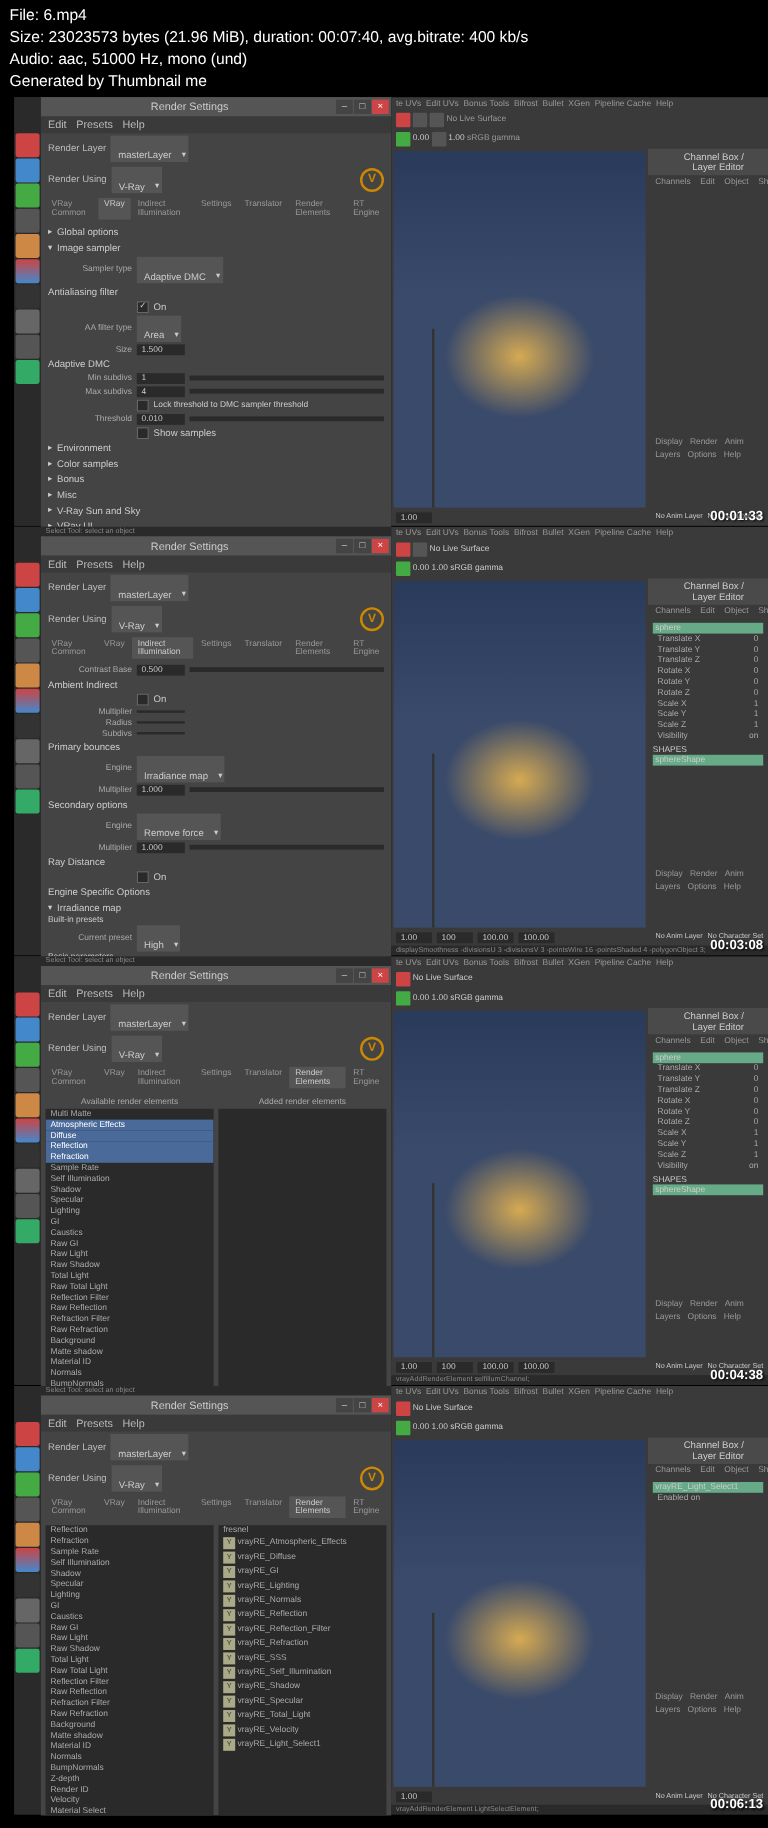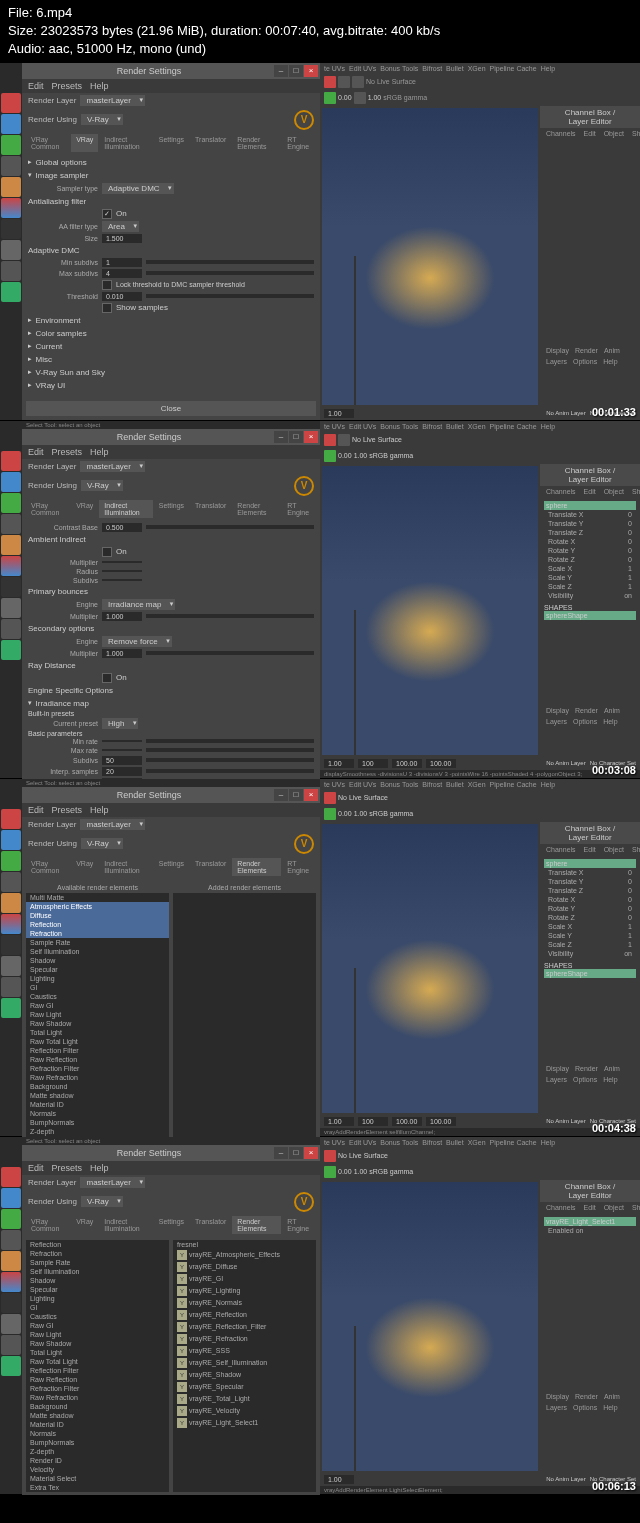--- a/index.html
+++ b/index.html
@@ -1,33 +1,33 @@
 <!DOCTYPE html>
 <html><head>
 <meta charset="utf-8">
 <style>
 * { margin: 0; padding: 0; box-sizing: border-box; font-family: Arial, sans-serif; }
 body { background: #000; color: #ccc; width: 640px; }
 .header { background: #000; color: #fff; padding: 4px 8px; font-size: 13px; line-height: 1.4; }
 .thumb-grid { display: flex; flex-direction: column; }
-.thumb-row { display: flex; position: relative; height: 358px; border-bottom: 1px solid #000; }
+.thumb-row { display: flex; position: relative; height: 358px; border-bottom: 1px solid #000; margin-left: 12px; }
 .left-panel { width: 320px; background: #3a3a3a; display: flex; flex-direction: column; }
 .right-panel { width: 320px; background: #3a3a3a; display: flex; flex-direction: column; position: relative; }
 .timestamp { position: absolute; bottom: 2px; right: 4px; color: #fff; font-size: 11px; font-weight: bold; text-shadow: 1px 1px 2px #000; z-index: 10; }
 .titlebar { background: #555; display: flex; align-items: center; justify-content: space-between; height: 16px; padding: 0 2px; font-size: 9px; }
 .titlebar-center { flex: 1; text-align: center; color: #ccc; }
 .win-btns { display: flex; gap: 1px; }
 .win-btn { width: 14px; height: 12px; background: #444; font-size: 8px; text-align: center; line-height: 12px; }
 .win-close { background: #c44; color: #fff; }
 .menubar { display: flex; gap: 8px; padding: 2px 6px; font-size: 9px; background: #3a3a3a; color: #bbb; }
 .sidebar-left { position: absolute; left: 0; top: 0; width: 22px; background: #2a2a2a; display: flex; flex-direction: column; gap: 1px; padding-top: 30px; height: 100%; }
 .sidebar-icon { width: 20px; height: 20px; margin: 0 1px; border-radius: 2px; }
 .content-area { margin-left: 22px; flex: 1; background: #444; display: flex; flex-direction: column; font-size: 8px; }
 .dropdown-row { display: flex; align-items: center; gap: 4px; padding: 2px 6px; color: #bbb; }
-.dropdown { background: #555; padding: 1px 14px 1px 6px; font-size: 8px; color: #ccc; position: relative; }
+.dropdown { background: #555; padding: 12px 14px 1px 6px; font-size: 8px; color: #ccc; position: relative; }
 .dropdown::after { content: "▾"; position: absolute; right: 2px; font-size: 7px; }
 .vray-logo { width: 20px; height: 20px; border: 2px solid #c80; border-radius: 50%; margin-left: auto; display: flex; align-items: center; justify-content: center; color: #c80; font-size: 10px; font-weight: bold; }
 .tabs { display: flex; gap: 1px; padding: 2px 4px; font-size: 7px; color: #999; }
 .tab { padding: 2px 5px; cursor: pointer; }
 .tab.active { background: #555; color: #ccc; }
 .section { padding: 2px 6px; }
 .section-header { display: flex; align-items: center; gap: 4px; font-size: 8px; color: #ccc; padding: 2px 0; }
 .section-header::before { content: "▸"; font-size: 7px; }
 .section-header.open::before { content: "▾"; }
 .field-row { display: flex; align-items: center; gap: 4px; padding: 1px 0; font-size: 8px; }
@@ -37,21 +37,21 @@
 .checkbox.checked::after { content: "✓"; font-size: 7px; color: #ccc; display: block; line-height: 8px; text-align: center; }
 .slider { flex: 1; height: 4px; background: #2a2a2a; position: relative; }
 .btn { background: #555; padding: 2px 12px; text-align: center; font-size: 8px; color: #ccc; }
 .close-btn { background: #555; padding: 3px; text-align: center; font-size: 8px; margin: 4px; }
 .viewport { flex: 1; background: linear-gradient(180deg, #2a3a5a 0%, #3a4a6a 40%, #3a4a6a 100%); position: relative; margin: 2px; }
 .viewport-glow { position: absolute; bottom: 25%; left: 20%; width: 60%; height: 35%; background: radial-gradient(ellipse, rgba(230,180,80,0.9) 0%, rgba(230,180,80,0) 70%); }
 .viewport-pole { position: absolute; bottom: 0; left: 15%; width: 2px; height: 50%; background: #333; }
 .right-menubar { display: flex; gap: 4px; padding: 2px 4px; font-size: 7px; color: #999; flex-wrap: wrap; }
 .right-toolbar { display: flex; gap: 2px; padding: 2px 4px; align-items: center; }
 .small-icon { width: 12px; height: 12px; background: #555; border-radius: 1px; }
-.cbox-title { background: #4a4a4a; padding: 2px 20px; font-size: 8px; text-align: center; color: #ccc; }
+.cbox-title { background: #4a4a4a; padding: 2px 20px; font-size: 8px; text-align: right; color: #ccc; }
 .cbox-tabs { display: flex; gap: 8px; padding: 2px 6px; font-size: 7px; color: #999; }
 .cbox-content { flex: 1; background: #3a3a3a; padding: 4px; font-size: 7px; }
 .attr-row { display: flex; justify-content: space-between; padding: 1px 4px; font-size: 7px; color: #aaa; }
 .list-box { background: #2a2a2a; flex: 1; overflow: hidden; font-size: 7px; }
 .list-item { padding: 1px 4px; color: #aaa; }
 .list-item.highlight { background: #4a6a9a; color: #fff; }
 .dual-list { display: flex; gap: 4px; padding: 4px; flex: 1; }
 .list-col { flex: 1; display: flex; flex-direction: column; }
 .list-header { font-size: 7px; color: #aaa; text-align: center; padding: 2px; }
 .y-badge { display: inline-block; width: 10px; height: 10px; background: #aa8; color: #333; font-size: 6px; text-align: center; line-height: 10px; margin-right: 2px; }
@@ -62,20 +62,21 @@
 .layers-tabs { display: flex; gap: 6px; padding: 2px 6px; color: #999; }
 .layers-menu { display: flex; gap: 6px; padding: 2px 6px; color: #999; }
 </style>
 </head>
 <body>
 
 <div class="header">
   <div>File: 6.mp4</div>
   <div>Size: 23023573 bytes (21.96 MiB), duration: 00:07:40, avg.bitrate: 400 kb/s</div>
   <div>Audio: aac, 51000 Hz, mono (und)</div>
+  <div>Generated by Thumbnail me</div>
 </div>
 
 <div class="thumb-grid">
 
 <div class="thumb-row">
   <div class="left-panel">
     <div class="sidebar-left">
       <div class="sidebar-icon" style="background:#c44"></div>
       <div class="sidebar-icon" style="background:#48c"></div>
       <div class="sidebar-icon" style="background:#4a4"></div>
@@ -162,21 +163,21 @@
           <span class="field-input">0.010</span>
           <div class="slider"></div>
         </div>
         <div class="field-row">
           <span class="field-label"></span>
           <span class="checkbox"></span>
           <span>Show samples</span>
         </div>
         <div class="section-header">Environment</div>
         <div class="section-header">Color samples</div>
-        <div class="section-header">Current</div>
+        <div class="section-header">Bonus</div>
         <div class="section-header">Misc</div>
         <div class="section-header">V-Ray Sun and Sky</div>
         <div class="section-header">VRay UI</div>
       </div>
       <div style="flex:1"></div>
       <div class="close-btn">Close</div>
     </div>
   </div>
   <div class="right-panel">
     <div class="right-menubar">

